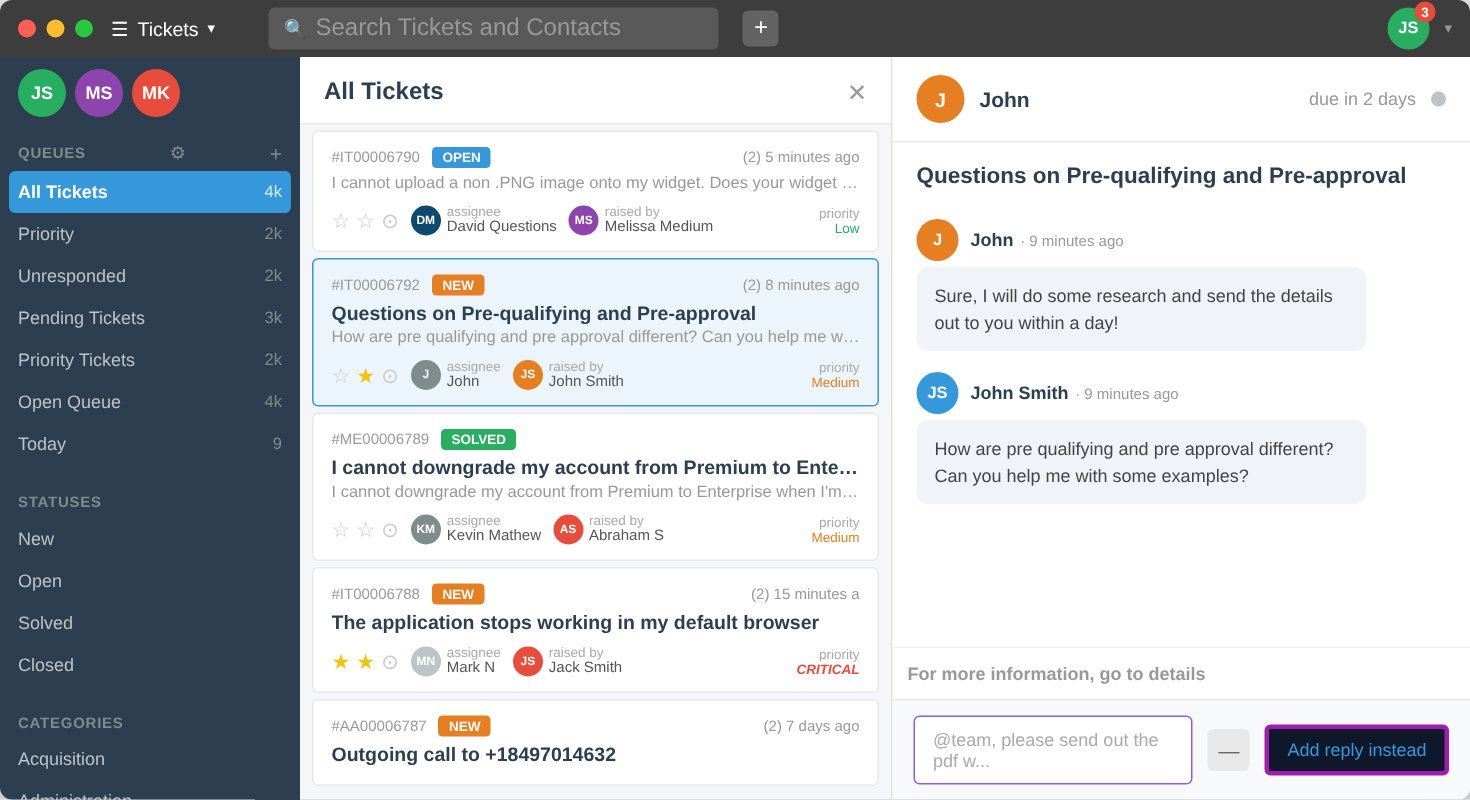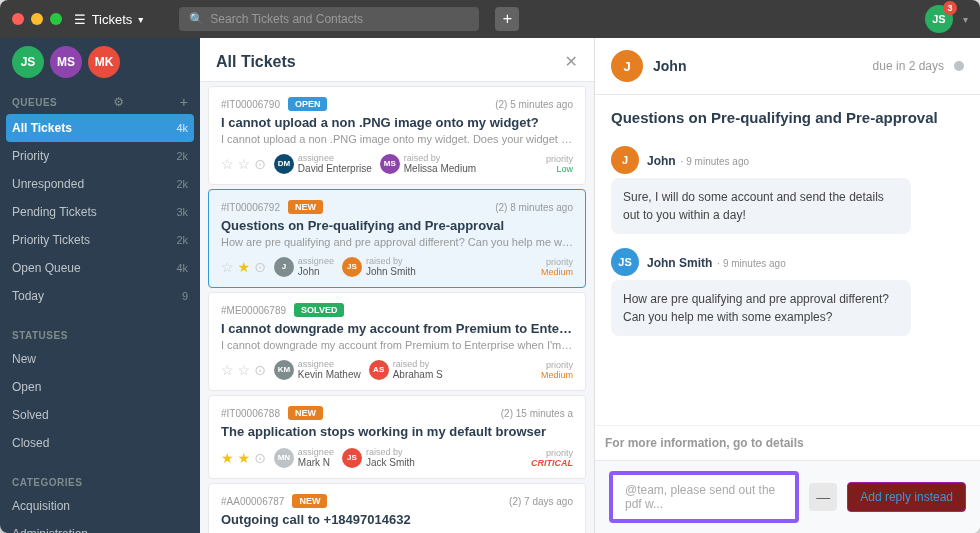--- a/index.html
+++ b/index.html
@@ -9,21 +9,21 @@
     .window { width: 980px; height: 533px; border-radius: 8px; overflow: hidden; display: flex; flex-direction: column; box-shadow: 0 10px 40px rgba(0,0,0,0.3); }
     .titlebar { background: #3d3d3d; height: 38px; display: flex; align-items: center; padding: 0 12px; flex-shrink: 0; }
     .traffic-lights { display: flex; gap: 7px; }
     .tl { width: 12px; height: 12px; border-radius: 50%; }
     .tl-red { background: #ff5f57; }
     .tl-yellow { background: #febc2e; }
     .tl-green { background: #28c840; }
     .titlebar-content { display: flex; align-items: center; flex: 1; margin-left: 12px; gap: 16px; }
     .app-title { color: #fff; font-size: 13px; font-weight: 500; display: flex; align-items: center; gap: 6px; }
     .search-bar { flex: 1; max-width: 300px; background: rgba(255,255,255,0.15); border-radius: 4px; display: flex; align-items: center; padding: 5px 10px; gap: 6px; margin-left: 20px; }
-    .search-bar input { background: transparent; border: none; outline: none; color: #7dd3fc; font-size: 12px; width: 100%; }
+    .search-bar input { background: transparent; border: none; outline: none; color: #7dd3fc; font-size: 16px; width: 100%; }
     .search-bar input::placeholder { color: #999; }
     .add-btn { width: 24px; height: 24px; background: rgba(255,255,255,0.2); border-radius: 4px; display: flex; align-items: center; justify-content: center; color: #fff; font-size: 16px; cursor: pointer; }
     .titlebar-right { display: flex; align-items: center; gap: 10px; margin-left: auto; }
     .avatar-sm { width: 28px; height: 28px; border-radius: 50%; background: #27ae60; display: flex; align-items: center; justify-content: center; color: #fff; font-size: 11px; font-weight: 600; position: relative; }
     .badge { position: absolute; top: -4px; right: -4px; background: #e74c3c; color: #fff; font-size: 9px; width: 14px; height: 14px; border-radius: 50%; display: flex; align-items: center; justify-content: center; }
 
     
     .main { display: flex; flex: 1; overflow: hidden; }
 
     
@@ -81,23 +81,23 @@
     .detail-subject { padding: 14px 16px 8px; font-size: 15px; font-weight: 600; color: #2c3e50; }
     .chat-area { flex: 1; overflow-y: auto; padding: 12px 16px; display: flex; flex-direction: column; gap: 14px; }
     .chat-message { display: flex; flex-direction: column; gap: 4px; }
     .chat-sender { font-size: 12px; font-weight: 600; color: #2c3e50; }
     .chat-time { font-size: 10px; color: #999; }
     .chat-bubble { background: #f0f4f8; border-radius: 8px; padding: 10px 12px; font-size: 12px; color: #444; line-height: 1.5; max-width: 85%; }
     .chat-meta { display: flex; align-items: center; gap: 8px; }
     .chat-avatar { width: 28px; height: 28px; border-radius: 50%; display: flex; align-items: center; justify-content: center; color: #fff; font-size: 11px; font-weight: 700; flex-shrink: 0; }
     .goto-details { text-align: left; padding: 10px; font-size: 12px; color: #999; border-top: 1px solid #f0f0f0; font-weight: bold; }
     .detail-footer { background: #f8f9fa; border-top: 1px solid #e8e8e8; display: flex; align-items: center; padding: 10px 14px; gap: 10px; }
-    .reply-input { flex: 1; background: #fff; border: 4px solid #8b5cf6; border-radius: 4px; padding: 8px 12px; font-size: 12px; color: #555; }
+    .reply-input { flex: 1; background: #fff; border: 1px solid #8b5cf6; border-radius: 4px; padding: 8px 12px; font-size: 12px; color: #555; }
     .minimize-btn { width: 28px; height: 28px; background: #e8e8e8; border-radius: 4px; display: flex; align-items: center; justify-content: center; color: #666; cursor: pointer; font-size: 14px; }
-    .add-reply-btn { background: #7f1d1d; border: 1px solid #a21caf; color: #3498db; border-radius: 4px; padding: 7px 12px; font-size: 12px; cursor: pointer; white-space: nowrap; }
+    .add-reply-btn { background: #0f172a; border: 3px solid #a21caf; color: #3498db; border-radius: 4px; padding: 7px 12px; font-size: 12px; cursor: pointer; white-space: nowrap; }
   </style>
 </head>
 <body>
 
 <div class="window">
 
   <div class="titlebar">
     <div class="traffic-lights">
       <div class="tl tl-red"></div>
       <div class="tl tl-yellow"></div>
@@ -195,33 +195,32 @@
         <span class="close-icon">✕</span>
       </div>
       <div class="ticket-items">
 
         <div class="ticket-item">
           <div class="ticket-item-top">
             <span class="ticket-id">#IT00006790</span>
             <span class="ticket-status-badge badge-open">OPEN</span>
             <span class="ticket-time">(2) 5 minutes ago</span>
           </div>
-          <div class="ticket-title">I cannot upload a non .PNG image onto my widget?</div>
           <div class="ticket-preview">I cannot upload a non .PNG image onto my widget. Does your widget not sup</div>
           <div class="ticket-meta">
             <div class="meta-actions">
               <span class="meta-icon">☆</span>
               <span class="meta-icon">☆</span>
               <span class="meta-icon">⊙</span>
             </div>
             <div class="meta-group">
               <div class="meta-avatar" style="background:#0c4a6e;">DM</div>
               <div>
                 <div class="meta-label">assignee</div>
-                <div class="meta-value">David Enterprise</div>
+                <div class="meta-value">David Questions</div>
               </div>
             </div>
             <div class="meta-group">
               <div class="meta-avatar" style="background:#8e44ad;">MS</div>
               <div>
                 <div class="meta-label">raised by</div>
                 <div class="meta-value">Melissa Medium</div>
               </div>
             </div>
             <div class="ticket-meta-right">
@@ -358,21 +357,21 @@
       <div class="chat-area">
 
         <div class="chat-message">
           <div class="chat-meta">
             <div class="chat-avatar" style="background:#e67e22;">J</div>
             <div>
               <span class="chat-sender">John</span>
               <span class="chat-time"> · 9 minutes ago</span>
             </div>
           </div>
-          <div class="chat-bubble">Sure, I will do some account and send the details out to you within a day!</div>
+          <div class="chat-bubble">Sure, I will do some research and send the details out to you within a day!</div>
         </div>
 
         <div class="chat-message">
           <div class="chat-meta">
             <div class="chat-avatar" style="background:#3498db;">JS</div>
             <div>
               <span class="chat-sender">John Smith</span>
               <span class="chat-time"> · 9 minutes ago</span>
             </div>
           </div>

